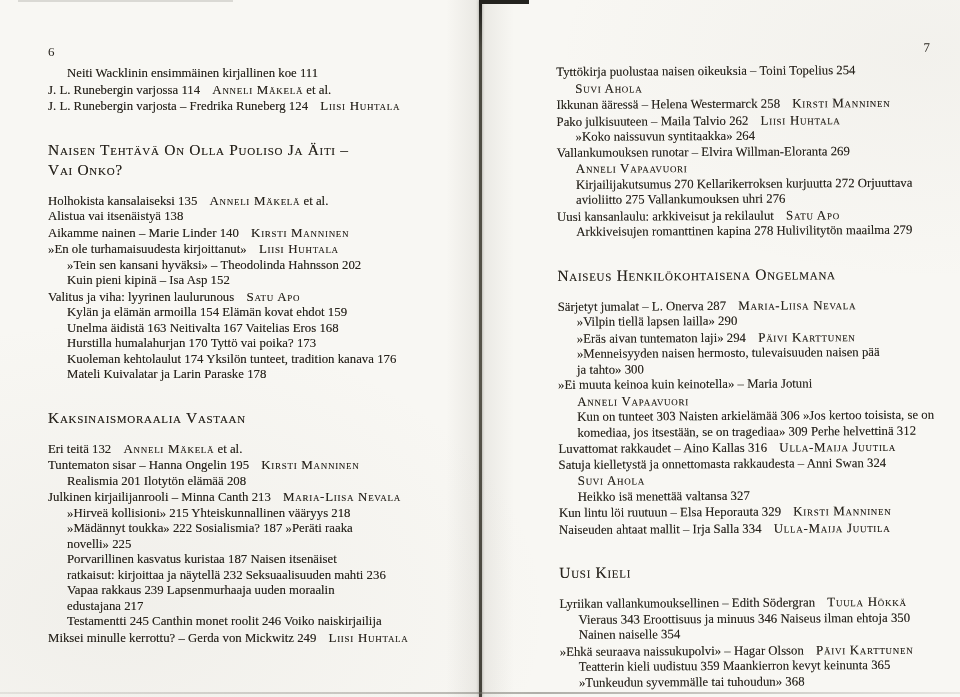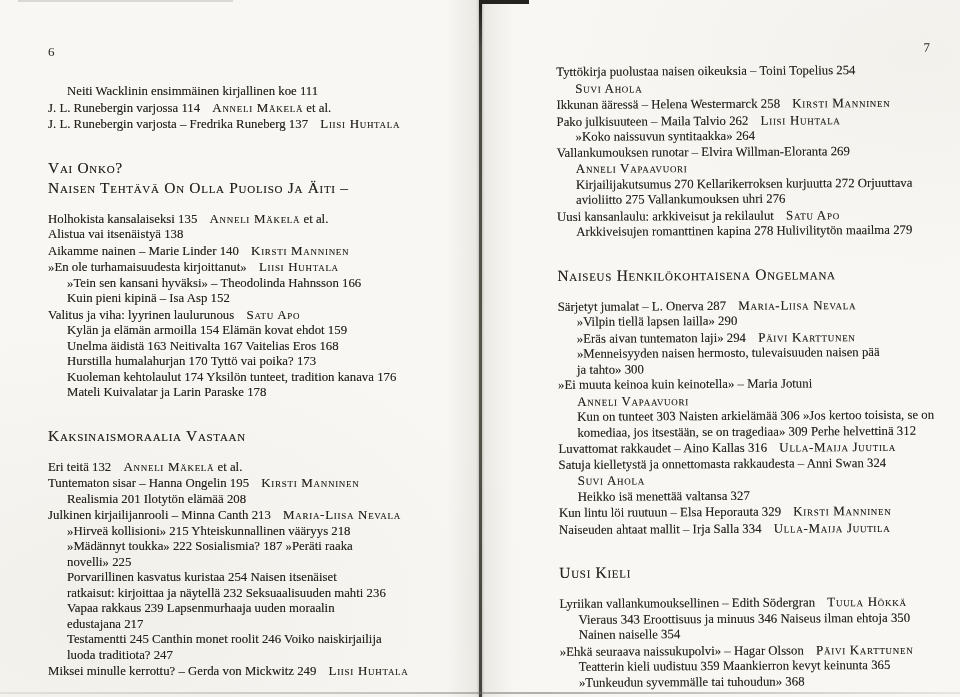--- a/index.html
+++ b/index.html
@@ -10,21 +10,21 @@
       radial-gradient(ellipse 620px 420px at 12% 88%, rgba(175,170,158,0.10), transparent 70%),
       radial-gradient(ellipse 520px 320px at 96% 8%, rgba(175,170,158,0.08), transparent 70%);
     font-family:"Liberation Serif", serif;
     color: var(--ink, #27231c);
   }
   .page { position:absolute; }
   .page-left  { left:48px;  top:44px; width:432px; }
   .page-right { left:556px; top:42px; width:404px; transform:rotate(-0.35deg); transform-origin:top left; }
   .page-num { font-size:13px; line-height:16px; height:16px; }
   .page-num-right { position:absolute; top:0; right:30px; }
-  .page-left .toc  { margin-top:24px; }
+  .page-left .toc  { margin-top:6px; }
   .page-right .toc { margin-top:23px; }
   .toc-line {
     font-size:12.8px; line-height:15.5px; white-space:nowrap;
     text-shadow: 0 0 0.5px rgba(39,35,28,0.45);
   }
   .indent-1 { padding-left:19px; }
   .author {
     font-variant:small-caps; font-size:13px; letter-spacing:0.7px;
   }
   .toc-line .author:not(:first-child) { margin-left:9px; }
@@ -54,53 +54,52 @@
 </style>
 </head>
 <body>
 
 <div class="scan">
   <div class="page page-left">
     <div class="page-num">6</div>
     <div class="toc" id="toc-left">
         <div class="toc-line indent-1"><span class="plain">Neiti Wacklinin ensimmäinen kirjallinen koe 111</span></div>
         <div class="toc-line indent-0"><span class="plain">J. L. Runebergin varjossa 114</span> <span class="author">Anneli Mäkelä</span> <span class="plain">et al.</span></div>
-        <div class="toc-line indent-0"><span class="plain">J. L. Runebergin varjosta – Fredrika Runeberg 137</span> <span class="author">Liisi Huhtala</span></div>
+        <div class="toc-line indent-0"><span class="plain">J. L. Runebergin varjosta – Fredrika Runeberg 124</span> <span class="author">Liisi Huhtala</span></div>
         <div class="toc-heading">
+          <div class="heading-line">Naisen Tehtävä On Olla Puoliso Ja Äiti –</div>
           <div class="heading-line">Vai Onko?</div>
-          <div class="heading-line">Naisen Tehtävä On Olla Puoliso Ja Äiti –</div>
         </div>
         <div class="toc-line indent-0"><span class="plain">Holhokista kansalaiseksi 135</span> <span class="author">Anneli Mäkelä</span> <span class="plain">et al.</span></div>
         <div class="toc-line indent-0"><span class="plain">Alistua vai itsenäistyä 138</span></div>
         <div class="toc-line indent-0"><span class="plain">Aikamme nainen – Marie Linder 140</span> <span class="author">Kirsti Manninen</span></div>
         <div class="toc-line indent-0"><span class="plain">»En ole turhamaisuudesta kirjoittanut»</span> <span class="author">Liisi Huhtala</span></div>
-        <div class="toc-line indent-1"><span class="plain">»Tein sen kansani hyväksi» – Theodolinda Hahnsson 166</span></div>
+        <div class="toc-line indent-1"><span class="plain">»Tein sen kansani hyväksi» – Theodolinda Hahnsson 202</span></div>
         <div class="toc-line indent-1"><span class="plain">Kuin pieni kipinä – Isa Asp 152</span></div>
         <div class="toc-line indent-0"><span class="plain">Valitus ja viha: lyyrinen laulurunous</span> <span class="author">Satu Apo</span></div>
         <div class="toc-line indent-1"><span class="plain">Kylän ja elämän armoilla 154 Elämän kovat ehdot 159</span></div>
         <div class="toc-line indent-1"><span class="plain">Unelma äidistä 163 Neitivalta 167 Vaitelias Eros 168</span></div>
         <div class="toc-line indent-1"><span class="plain">Hurstilla humalahurjan 170 Tyttö vai poika? 173</span></div>
         <div class="toc-line indent-1"><span class="plain">Kuoleman kehtolaulut 174 Yksilön tunteet, tradition kanava 176</span></div>
         <div class="toc-line indent-1"><span class="plain">Mateli Kuivalatar ja Larin Paraske 178</span></div>
         <div class="toc-heading">
           <div class="heading-line">Kaksinaismoraalia Vastaan</div>
         </div>
         <div class="toc-line indent-0"><span class="plain">Eri teitä 132</span> <span class="author">Anneli Mäkelä</span> <span class="plain">et al.</span></div>
         <div class="toc-line indent-0"><span class="plain">Tuntematon sisar – Hanna Ongelin 195</span> <span class="author">Kirsti Manninen</span></div>
         <div class="toc-line indent-1"><span class="plain">Realismia 201 Ilotytön elämää 208</span></div>
         <div class="toc-line indent-0"><span class="plain">Julkinen kirjailijanrooli – Minna Canth 213</span> <span class="author">Maria-Liisa Nevala</span></div>
         <div class="toc-line indent-1"><span class="plain">»Hirveä kollisioni» 215 Yhteiskunnallinen vääryys 218</span></div>
         <div class="toc-line indent-1"><span class="plain">»Mädännyt toukka» 222 Sosialismia? 187 »Peräti raaka</span></div>
         <div class="toc-line indent-1"><span class="plain">novelli» 225</span></div>
-        <div class="toc-line indent-1"><span class="plain">Porvarillinen kasvatus kuristaa 254 Naisen itsenäiset</span></div>
+        <div class="toc-line indent-1"><span class="plain">Porvarillinen kasvatus kuristaa 187 Naisen itsenäiset</span></div>
         <div class="toc-line indent-1"><span class="plain">ratkaisut: kirjoittaa ja näytellä 232 Seksuaalisuuden mahti 236</span></div>
         <div class="toc-line indent-1"><span class="plain">Vapaa rakkaus 239 Lapsenmurhaaja uuden moraalin</span></div>
         <div class="toc-line indent-1"><span class="plain">edustajana 217</span></div>
         <div class="toc-line indent-1"><span class="plain">Testamentti 245 Canthin monet roolit 246 Voiko naiskirjailija</span></div>
-        <div class="toc-line indent-1"><span class="plain">luoda traditiota? 247</span></div>
         <div class="toc-line indent-0"><span class="plain">Miksei minulle kerrottu? – Gerda von Mickwitz 249</span> <span class="author">Liisi Huhtala</span></div>
       </div>
   </div>
 
   <div class="page page-right">
     <div class="page-num page-num-right">7</div>
     <div class="toc" id="toc-right">
         <div class="toc-line indent-0"><span class="plain">Tyttökirja puolustaa naisen oikeuksia – Toini Topelius 254</span></div>
         <div class="toc-line indent-1"><span class="author">Suvi Ahola</span></div>
         <div class="toc-line indent-0"><span class="plain">Ikkunan ääressä – Helena Westermarck 258</span> <span class="author">Kirsti Manninen</span></div>

